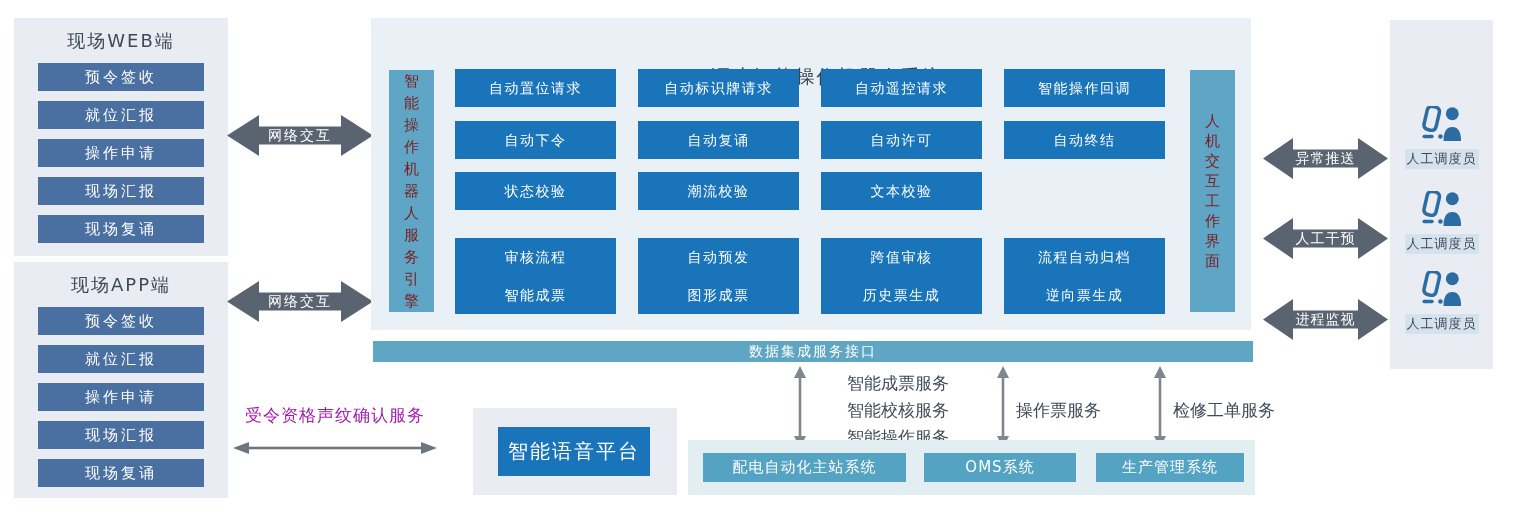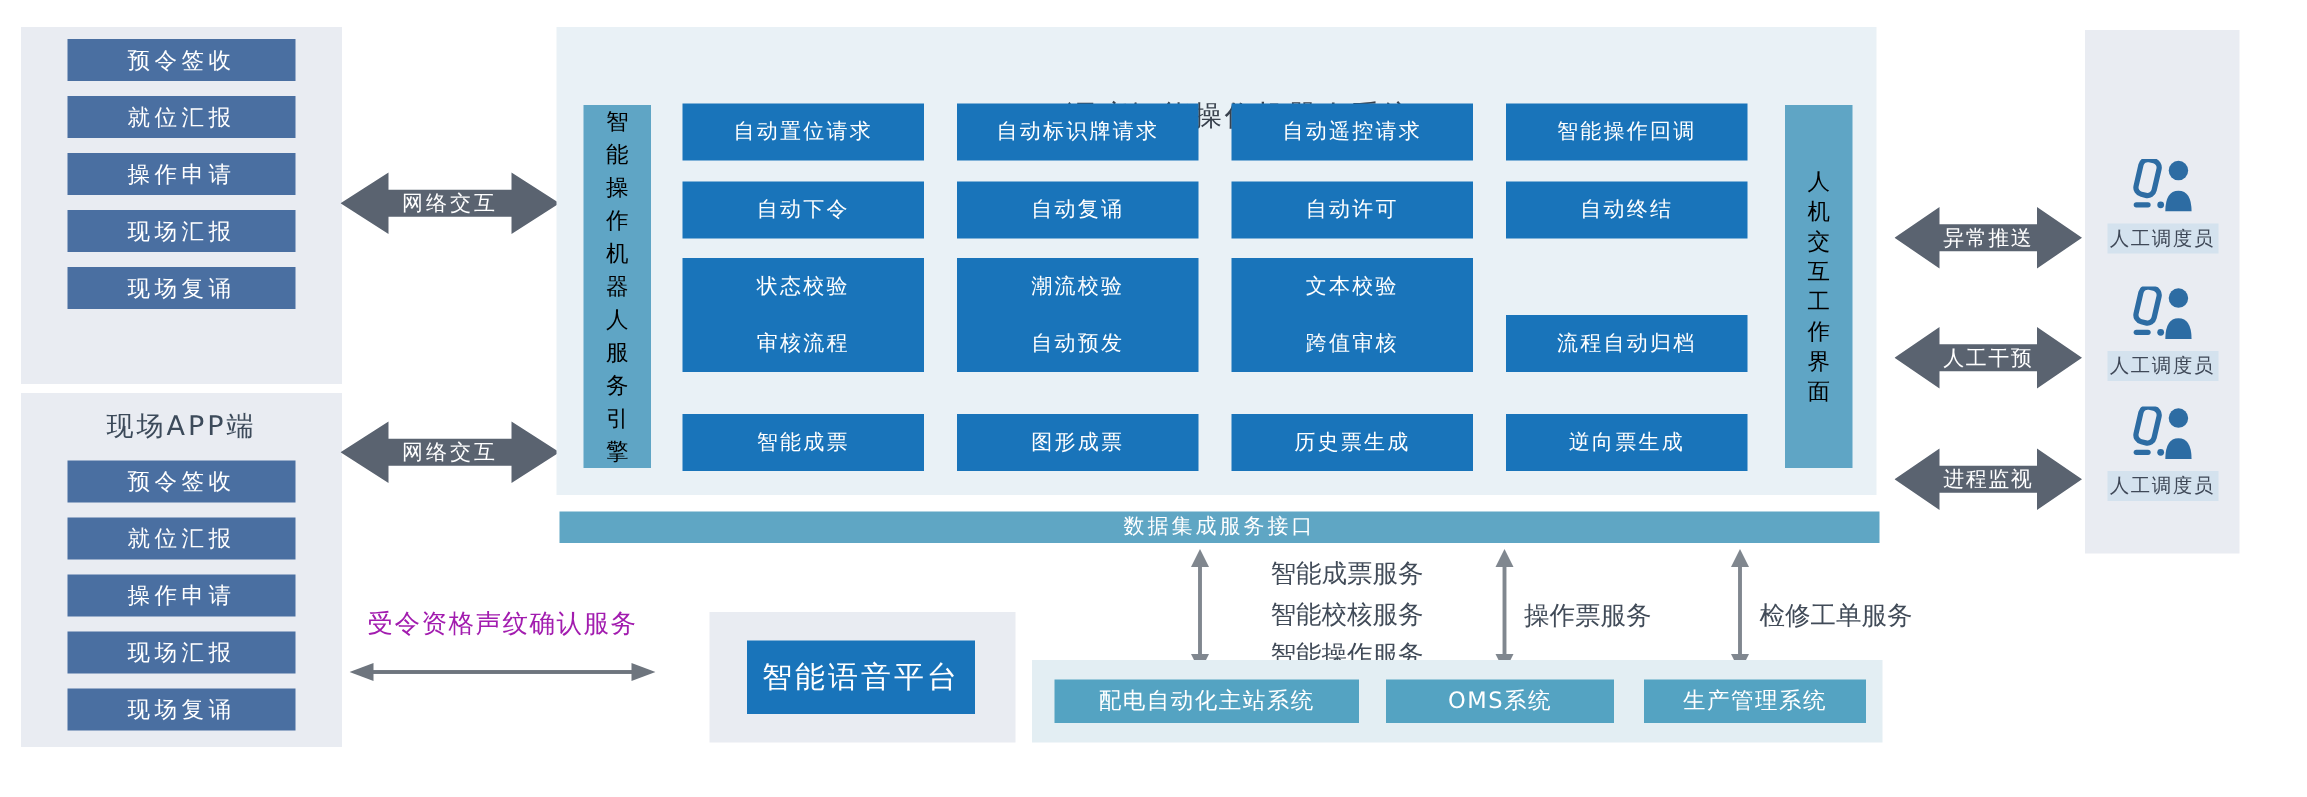--- a/index.html
+++ b/index.html
@@ -11,21 +11,21 @@
   .abs{position:absolute;}
   
   .side-panel{background:#e9ecf2;}
   .web-panel{left:14px;top:18px;width:214px;height:238px;}
   .app-panel{left:14px;top:262px;width:214px;height:236px;}
   .side-title{
     padding-top:10px;text-align:center;font-size:18px;color:#3c4а5a;
     color:#3c4a5a;letter-spacing:2px;line-height:25px;
   }
   .side-item{
-    width:152px;height:28px;margin:10px auto 0;background:#4a6fa1;
+    width:166px;height:28px;margin:10px auto 0;background:#4a6fa1;
     color:#fff;font-size:15px;letter-spacing:3px;text-align:center;line-height:28px;
   }
   .side-item:first-of-type{margin-top:8px;}
   
   .big-arrow{width:146px;height:45px;}
   .big-arrow svg{position:absolute;left:0;top:0;}
   .big-arrow .arrow-label{
     position:absolute;left:0;top:0;width:100%;height:100%;
     display:flex;align-items:center;justify-content:center;
     color:#ffffff;font-size:14px;letter-spacing:2px;
@@ -37,35 +37,35 @@
   .push3{left:1263px;top:297px;width:125px;}
   .push1 .arrow-label,.push2 .arrow-label,.push3 .arrow-label{font-size:14px;letter-spacing:1px;}
   
   .central{left:371px;top:18px;width:880px;height:312px;background:#e9f1f6;}
   .central-title{
     position:absolute;left:0;top:30px;width:100%;text-align:center;
     font-size:19px;color:#39424e;letter-spacing:2px;
   }
   .vbar{
     position:absolute;width:45px;height:242px;top:52px;background:#5fa5c5;
-    display:flex;align-items:center;justify-content:center;color:#000000;
+    display:flex;align-items:center;justify-content:center;color:#7f1d1d;
   }
   .vbar-left{left:18px;}
   .vbar-right{left:819px;}
   .vbar span{display:block;width:17px;word-break:break-all;text-align:center;
     font-size:15px;}
   .vbar-left span{line-height:22px;}
   .vbar-right span{line-height:20px;}
   .module{
     position:absolute;width:161px;height:38px;background:#1974ba;color:#fff;
     font-size:14px;letter-spacing:1.5px;text-align:center;line-height:38px;
     white-space:nowrap;
   }
   .c0{left:84px}.c1{left:267px}.c2{left:450px}.c3{left:633px}
-  .r0{top:51px}.r1{top:103px}.r2{top:154px}.r3{top:192px}.r4{top:258px}
+  .r0{top:51px}.r1{top:103px}.r2{top:154px}.r3{top:220px}.r4{top:258px}
   
   .data-bus{
     left:373px;top:341px;width:880px;height:21px;background:#5fa6c4;
     color:#fff;font-size:14px;letter-spacing:2px;text-align:center;line-height:21px;
   }
   
   .v-arrow{top:366px;width:14px;height:82px;}
   .va1{left:793px}.va2{left:996px}.va3{left:1153px}
   .svc-block{color:#414b58;font-size:17px;white-space:nowrap;}
   .svc1{left:847px;top:370px;line-height:27px;}
@@ -96,20 +96,21 @@
   .dispatcher .dicon{display:inline-block;}
   .dispatcher .dlabel{
     display:inline-block;margin-top:4px;font-size:13px;color:#3f4857;
     background:#d4e2ee;padding:1px 2px;letter-spacing:1px;
   }
 </style>
 </head>
 <body>
 
 <section class="abs side-panel web-panel">
+  <div class="side-title">现场WEB端</div>
   <div class="side-item">预令签收</div>
   <div class="side-item">就位汇报</div>
   <div class="side-item">操作申请</div>
   <div class="side-item">现场汇报</div>
   <div class="side-item">现场复诵</div>
 </section>
 
 <section class="abs side-panel app-panel">
   <div class="side-title">现场APP端</div>
   <div class="side-item">预令签收</div>

